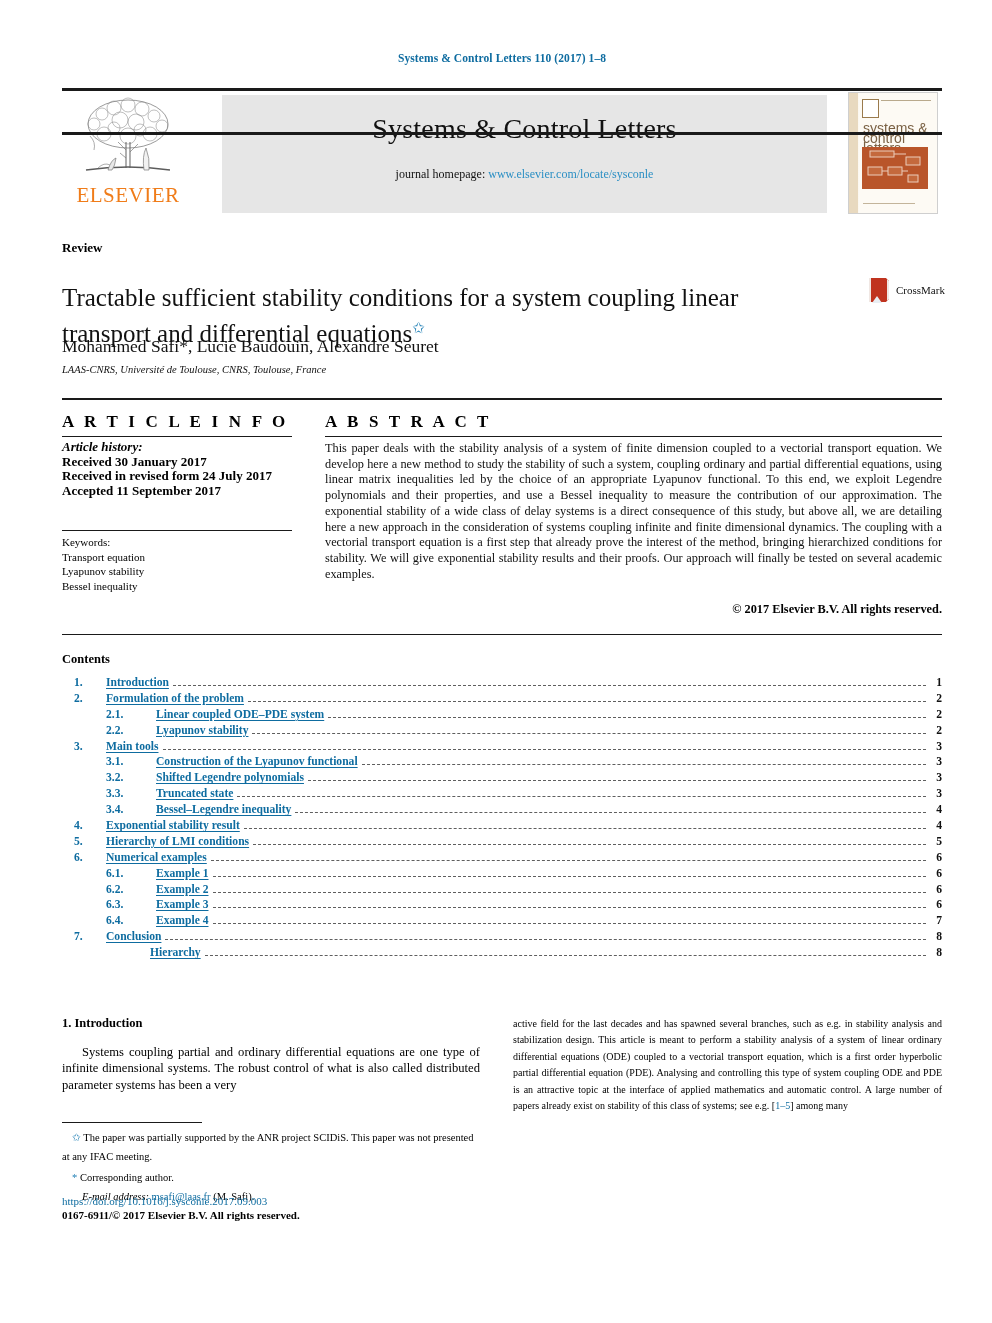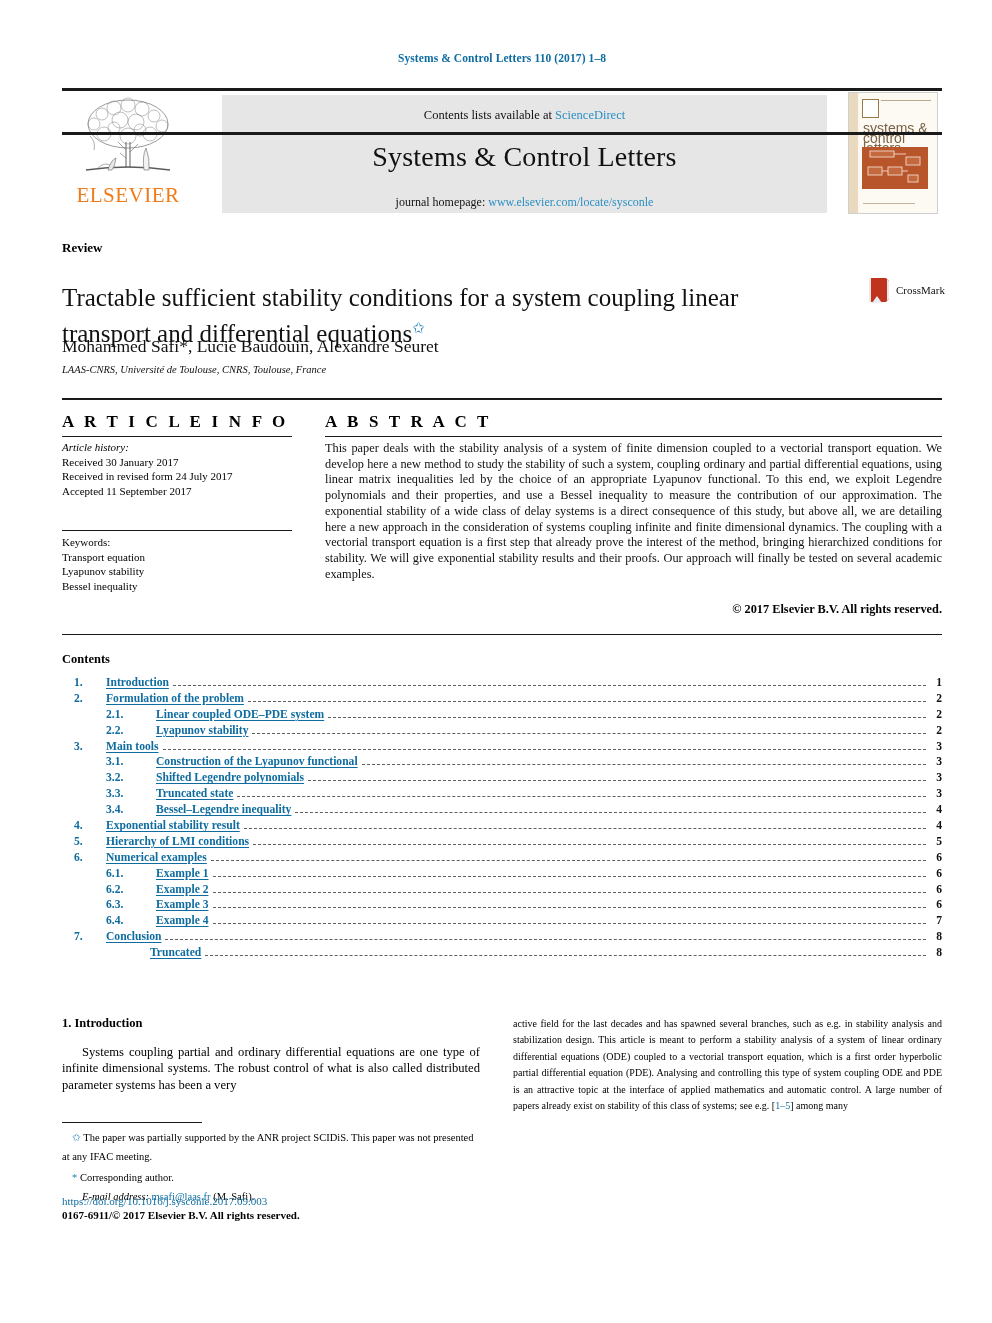--- a/index.html
+++ b/index.html
@@ -232,22 +232,23 @@
   .section-head {
     position: absolute;
     font-size: 17px;
     font-weight: bold;
     letter-spacing: 3.2px;
   }
   .info-col {
     position: absolute;
     top: 440px; left: 62px;
     width: 230px;
-    font-size: 11px;
+    font-size: 13px;
     line-height: 14.5px;
+    font-weight: bold;
   }
   .info-col .ital { font-style: italic; }
   .kw-col {
     position: absolute;
     top: 535px; left: 62px;
     width: 230px;
     font-size: 11px;
     line-height: 14.5px;
   }
   .abstract-col {
@@ -405,23 +406,20 @@
           <path d="M34 74 q3 -10 8 -12 q-1 8 -4 12 Z" fill="#e8e8e8" stroke="#7a7a7a"></path>
           <path d="M70 74 q-2 -14 2 -22 q4 10 3 22 Z" fill="#f2f2f2" stroke="#7a7a7a"></path>
           <path d="M24 72 q6 -6 12 -3" stroke="#8a8a8a"></path>
           <path d="M16 40 q6 6 4 14" stroke="#8a8a8a"></path>
         </g>
       </svg>
       <div class="elsevier-word">ELSEVIER</div>
     </div>
 
     <div class="masthead-center">
-      <div class="contents-line">
-        <span>Contents lists available at </span><span class="sd-link">ScienceDirect</span>
-      </div>
       <div class="journal-title">Systems &amp; Control Letters</div>
       <div class="homepage-line">
         <span>journal homepage: </span><span class="hp-link">www.elsevier.com/locate/sysconle</span>
       </div>
     </div>
 
     <div class="cover-thumb">
       <div class="cover-strip"></div>
       <div class="cover-logo"></div>
       <div class="cover-toptext"></div>
@@ -583,21 +581,21 @@
         <span class="toc-page">7</span>
       </div>
       <div class="toc-row">
         <span class="toc-num lvl1">7.</span>
         <span class="toc-label">Conclusion</span>
         <span class="toc-leader"></span>
         <span class="toc-page">8</span>
       </div>
       <div class="toc-row">
         <span class="toc-num blank"></span>
-        <span class="toc-label">Truncated</span>
+        <span class="toc-label">Hierarchy</span>
         <span class="toc-leader"></span>
         <span class="toc-page">8</span>
       </div>
     </div>
 
   <div class="sec-head">1. Introduction</div>
   <div class="body-left">Systems coupling partial and ordinary differential equations are one type of infinite dimensional systems. The robust control of what is also called distributed parameter systems has been a very</div>
   <div class="body-right"><span>active field for the last decades and has spawned several branches, such as e.g. in stability analysis and stabilization design. This article is meant to perform a stability analysis of a system of linear ordinary differential equations (ODE) coupled to a vectorial transport equation, which is a first order hyperbolic partial differential equation (PDE). Analysing and controlling this type of system coupling ODE and PDE is an attractive topic at the interface of applied mathematics and automatic control. A large number of papers already exist on stability of this class of systems; see e.g. [</span><span class="ref-link">1–5</span><span>] among many</span></div>
 
   <div class="foot-rule"></div>

